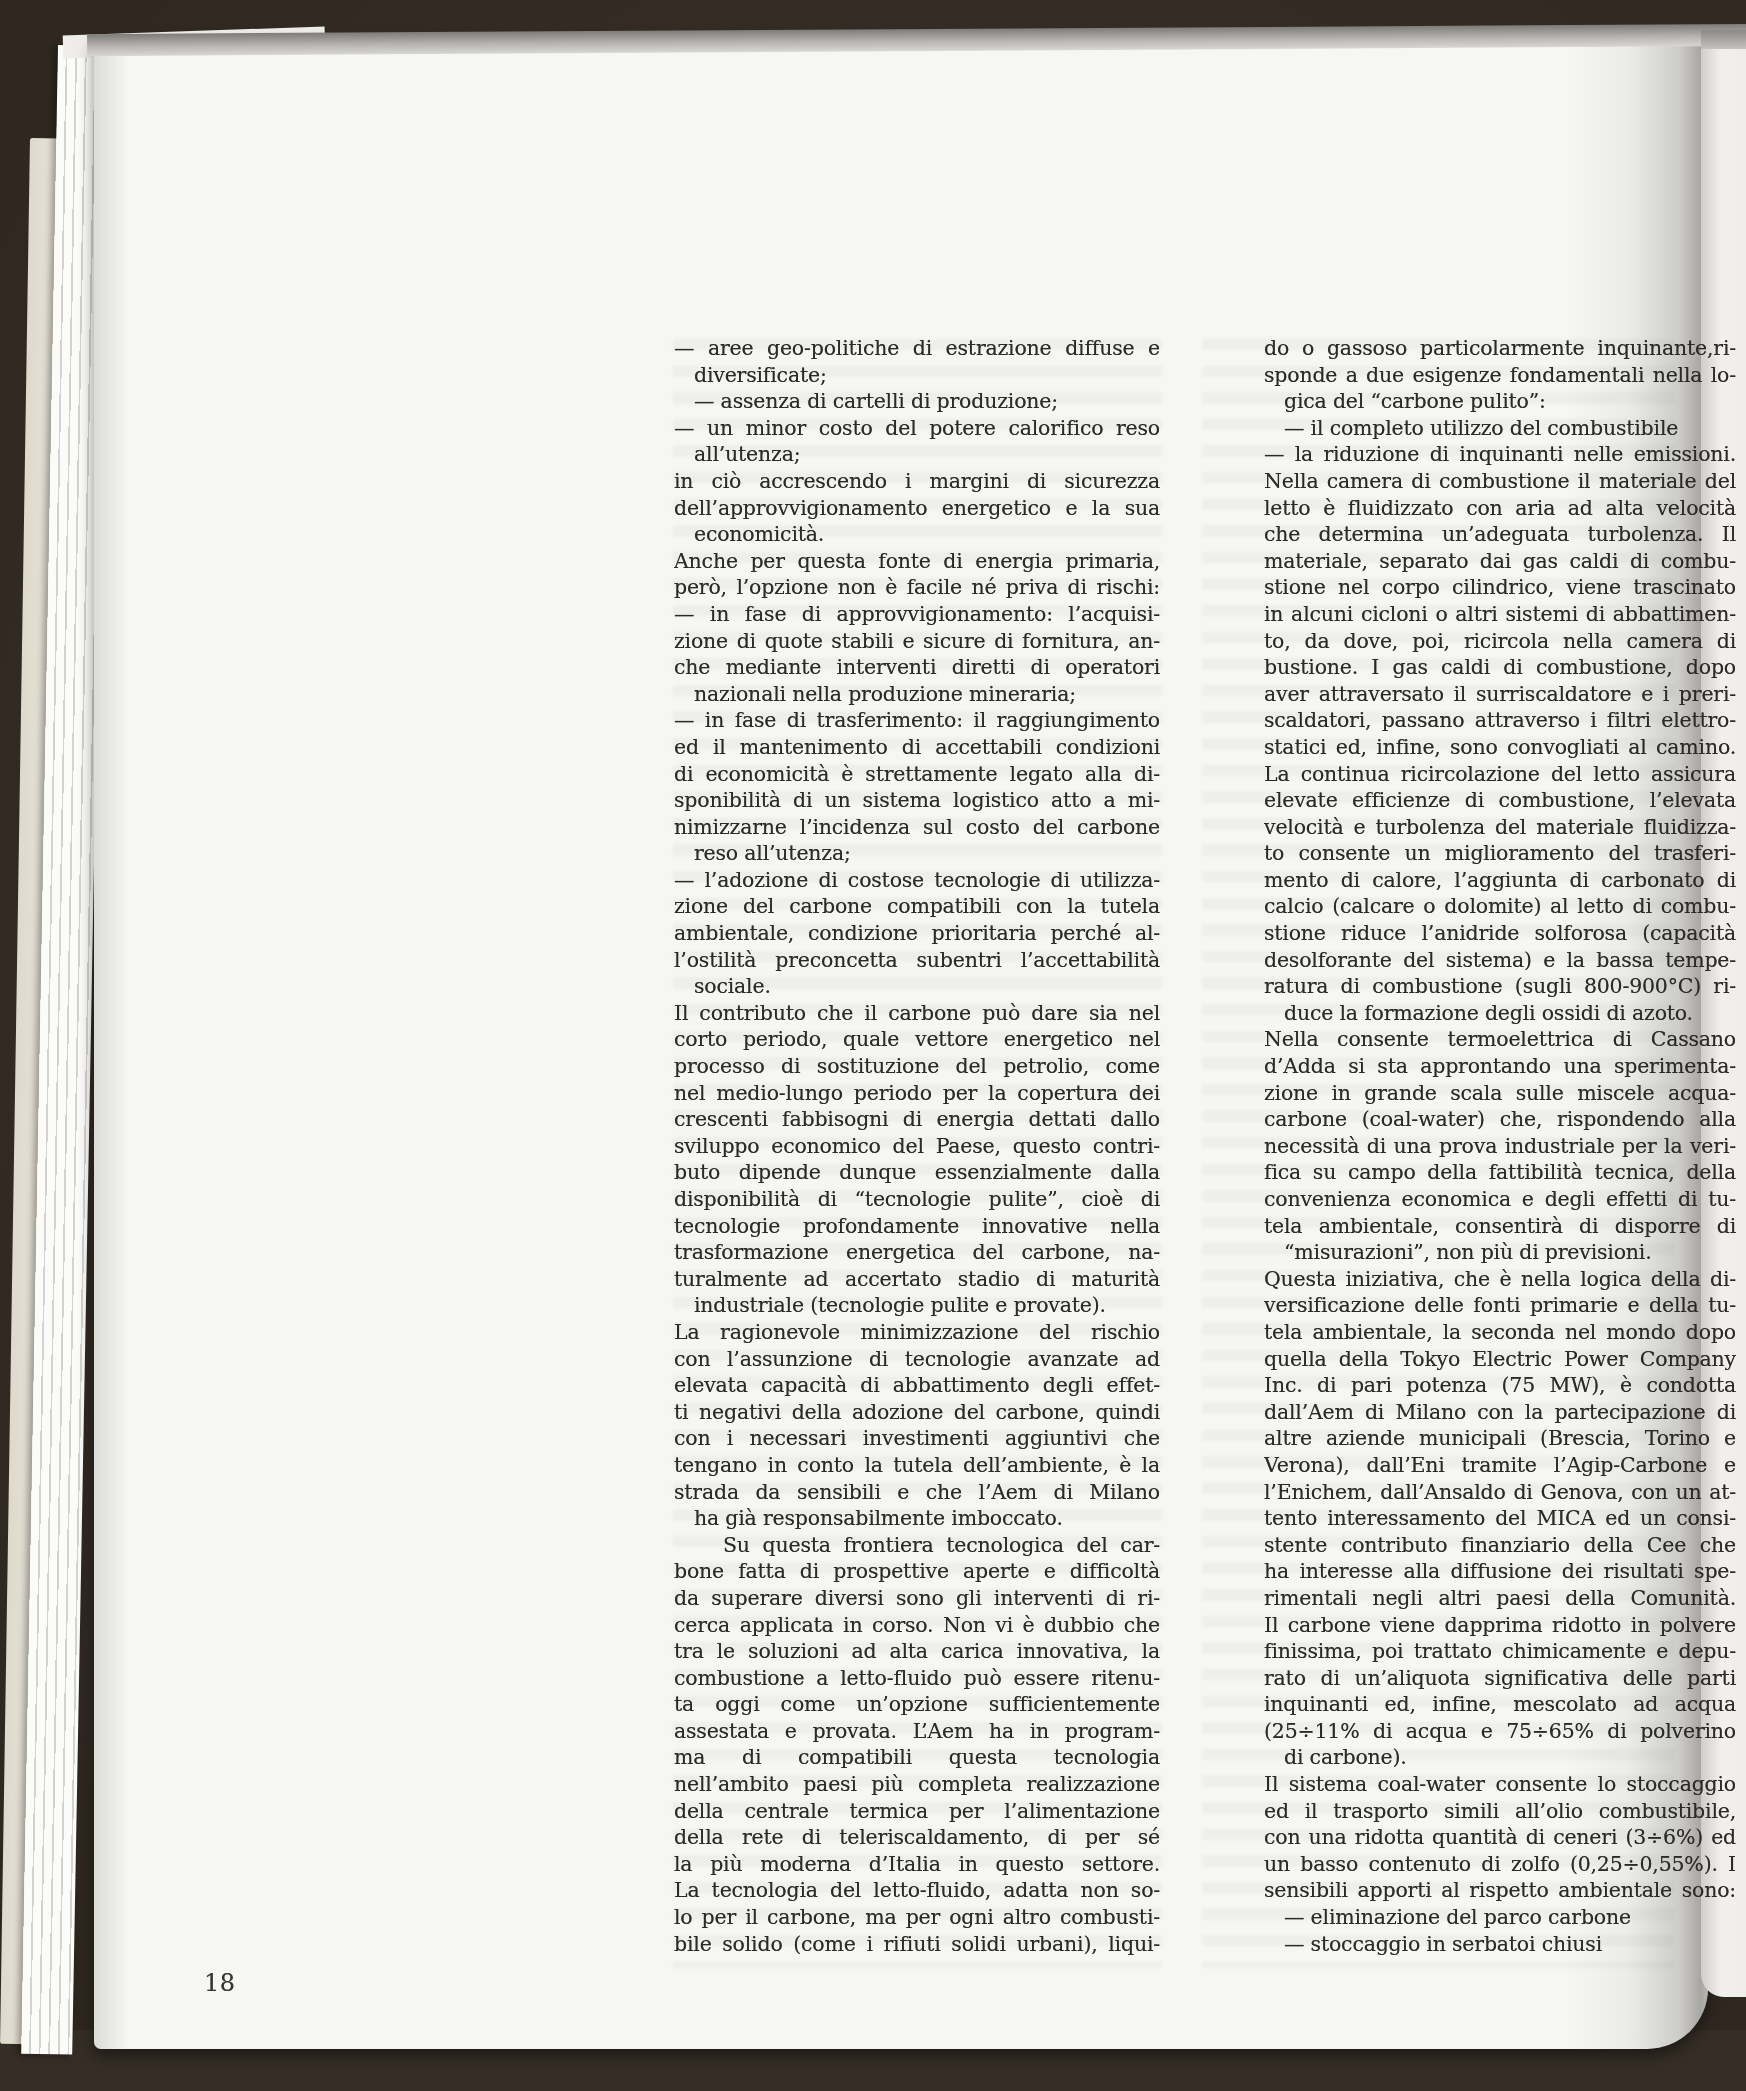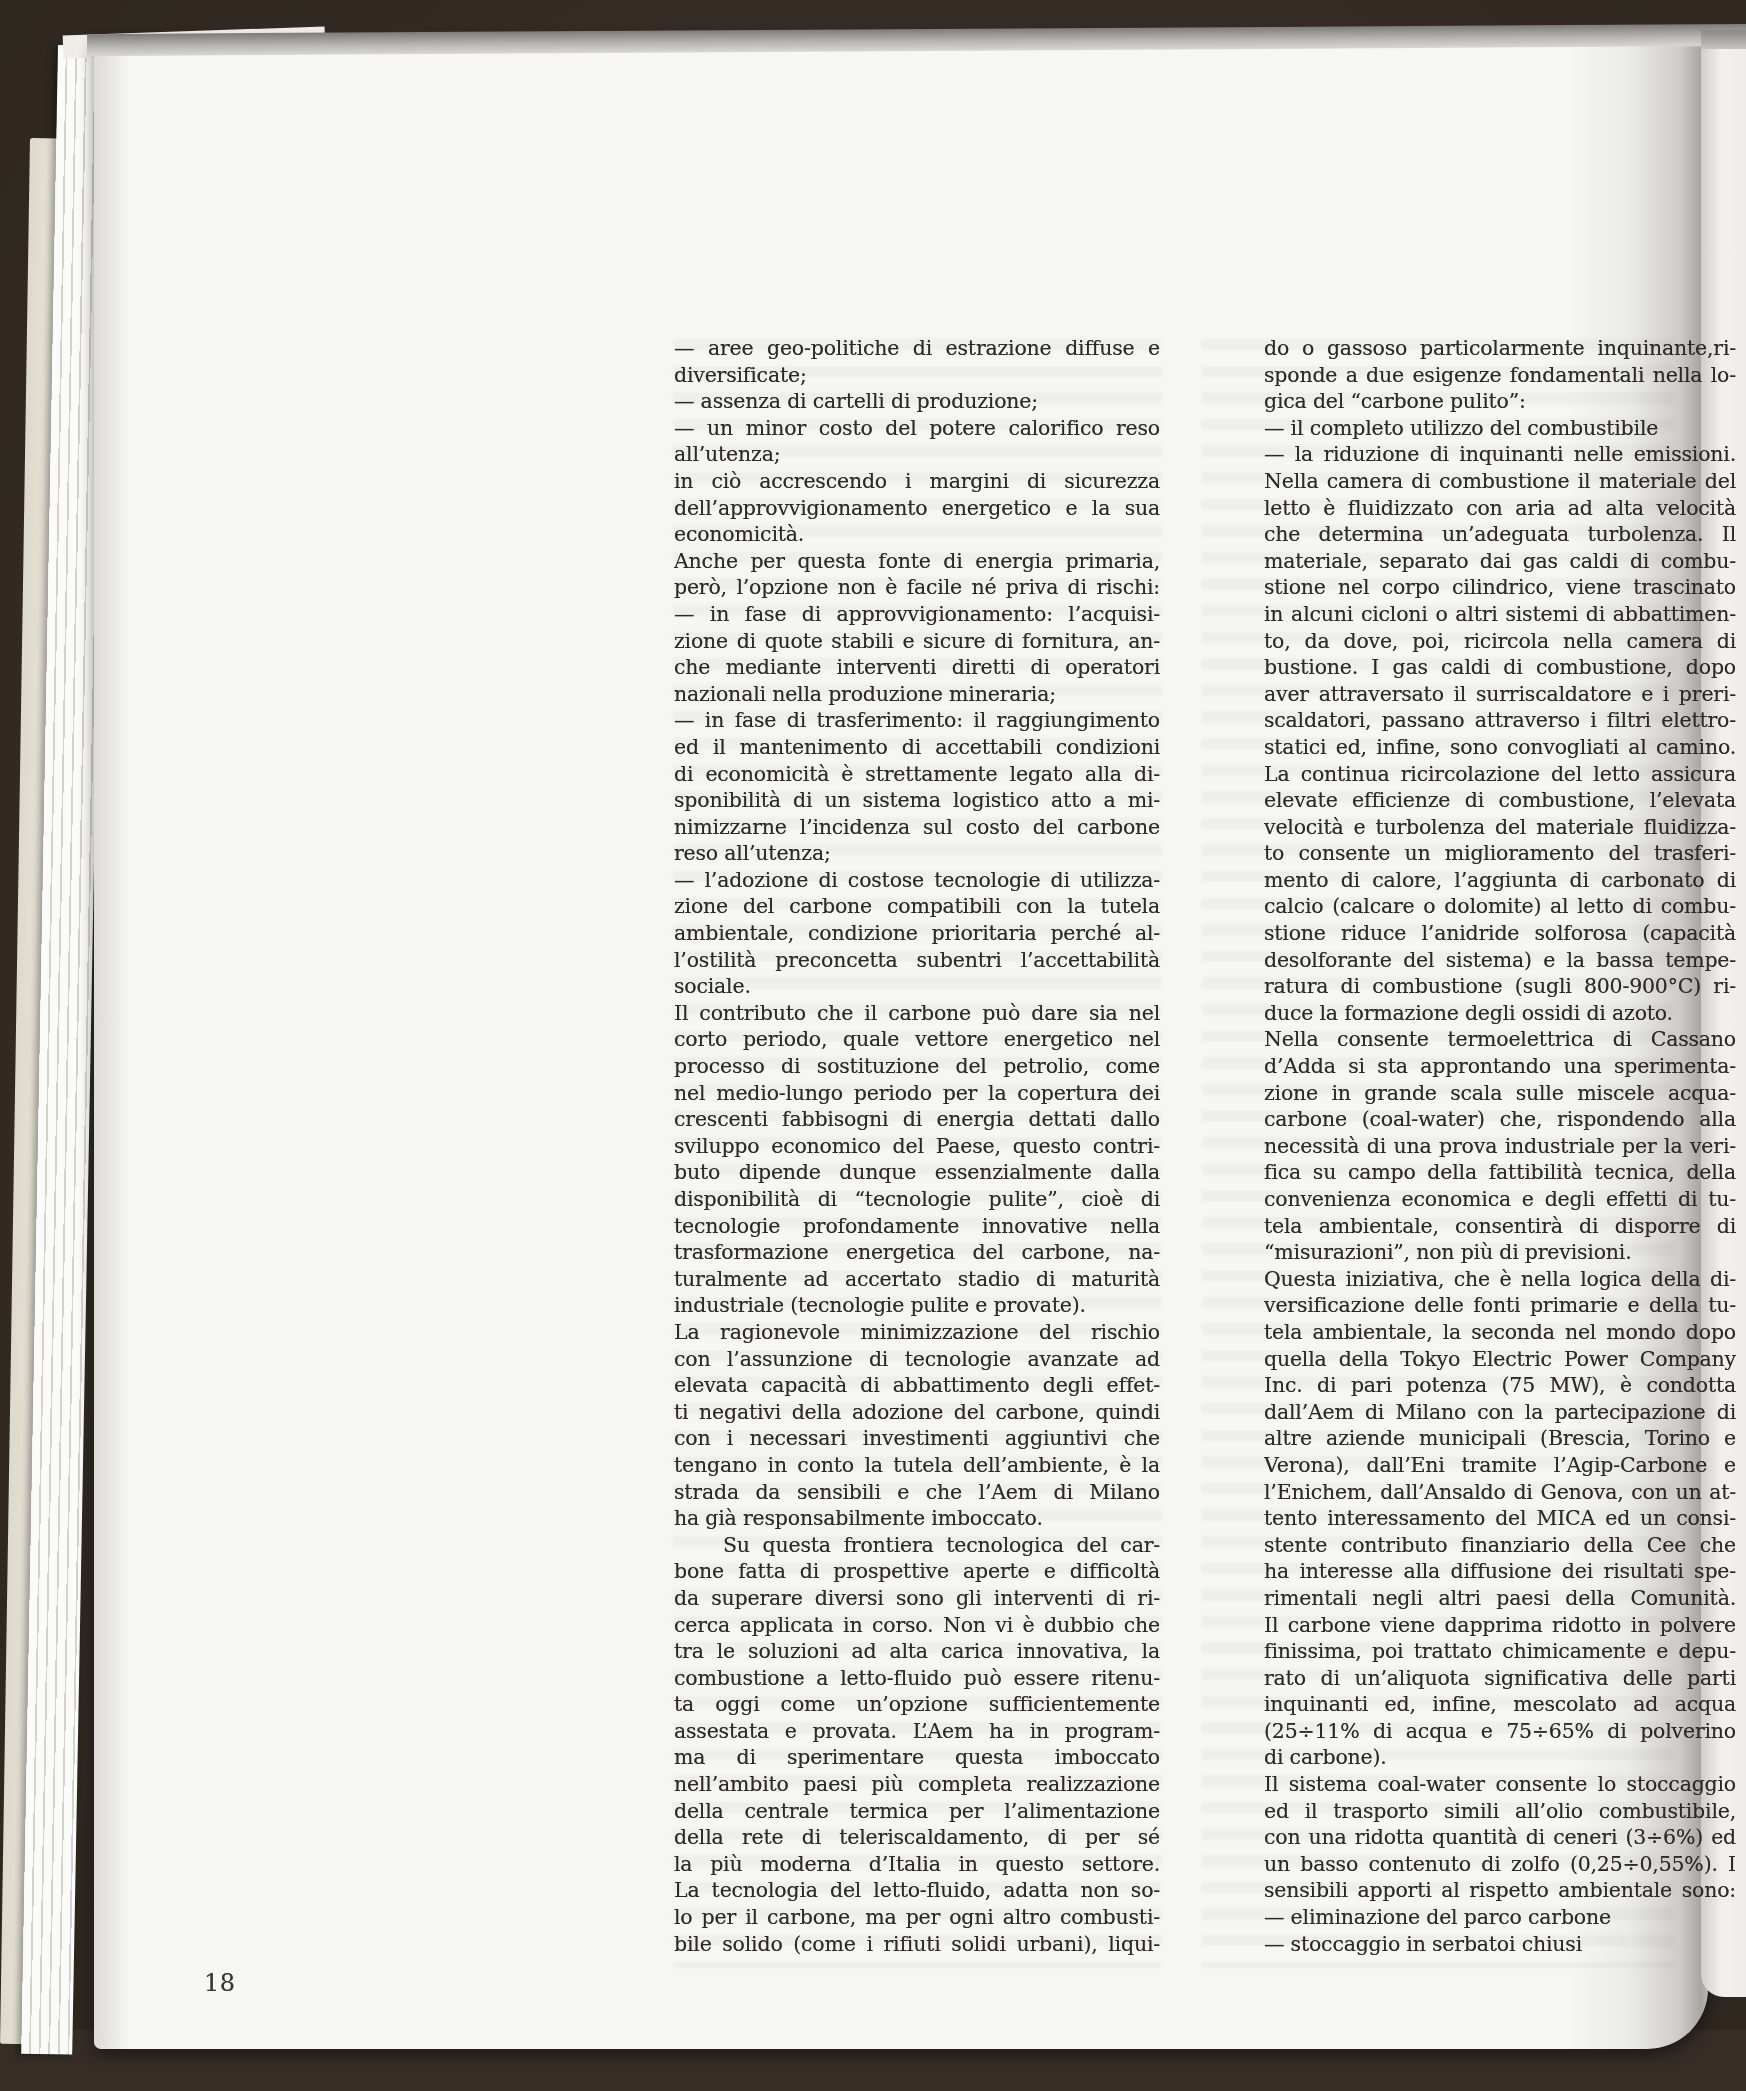--- a/index.html
+++ b/index.html
@@ -83,21 +83,21 @@
   .column{
     position:absolute;top:335px;
     color:var(--ink);
     font-size:20.5px;line-height:26.6px;
     letter-spacing:-0.2px;
     text-shadow:0 0 0.5px rgba(48,46,42,0.55);
   }
   .col-left{left:674px;width:486px;}
   .col-right{left:1264px;width:472px;}
   .line{height:26.6px;overflow:hidden;text-align:justify;text-align-last:justify;}
-  .line.flush{text-align-last:left;}
+  .line.flush{text-align-last:left;margin-left:20px;}
   .line.indent{text-indent:49px;}
 
   .page-number{
     position:absolute;left:204px;top:1969px;
     color:#363430;font-size:24px;letter-spacing:0.4px;
     text-shadow:0 0 0.5px rgba(48,46,42,0.5);
   }
 </style>
 </head>
 <body>
@@ -163,21 +163,21 @@
       <div class="line">strada da sensibili e che l’Aem di Milano</div>
       <div class="line flush">ha già responsabilmente imboccato.</div>
       <div class="line indent">Su questa frontiera tecnologica del car-</div>
       <div class="line">bone fatta di prospettive aperte e difficoltà</div>
       <div class="line">da superare diversi sono gli interventi di ri-</div>
       <div class="line">cerca applicata in corso. Non vi è dubbio che</div>
       <div class="line">tra le soluzioni ad alta carica innovativa, la</div>
       <div class="line">combustione a letto-fluido può essere ritenu-</div>
       <div class="line">ta oggi come un’opzione sufficientemente</div>
       <div class="line">assestata e provata. L’Aem ha in program-</div>
-      <div class="line">ma di sperimentare questa imboccato</div>
+      <div class="line">ma di compatibili questa tecnologia</div>
       <div class="line">nell’ambito paesi più completa realizzazione</div>
       <div class="line">della centrale termica per l’alimentazione</div>
       <div class="line">della rete di teleriscaldamento, di per sé</div>
       <div class="line">la più moderna d’Italia in questo settore.</div>
       <div class="line">La tecnologia del letto-fluido, adatta non so-</div>
       <div class="line">lo per il carbone, ma per ogni altro combusti-</div>
       <div class="line">bile solido (come i rifiuti solidi urbani), liqui-</div>
     </div>
   <div class="column col-right">
       <div class="line">do o gassoso particolarmente inquinante,ri-</div>

